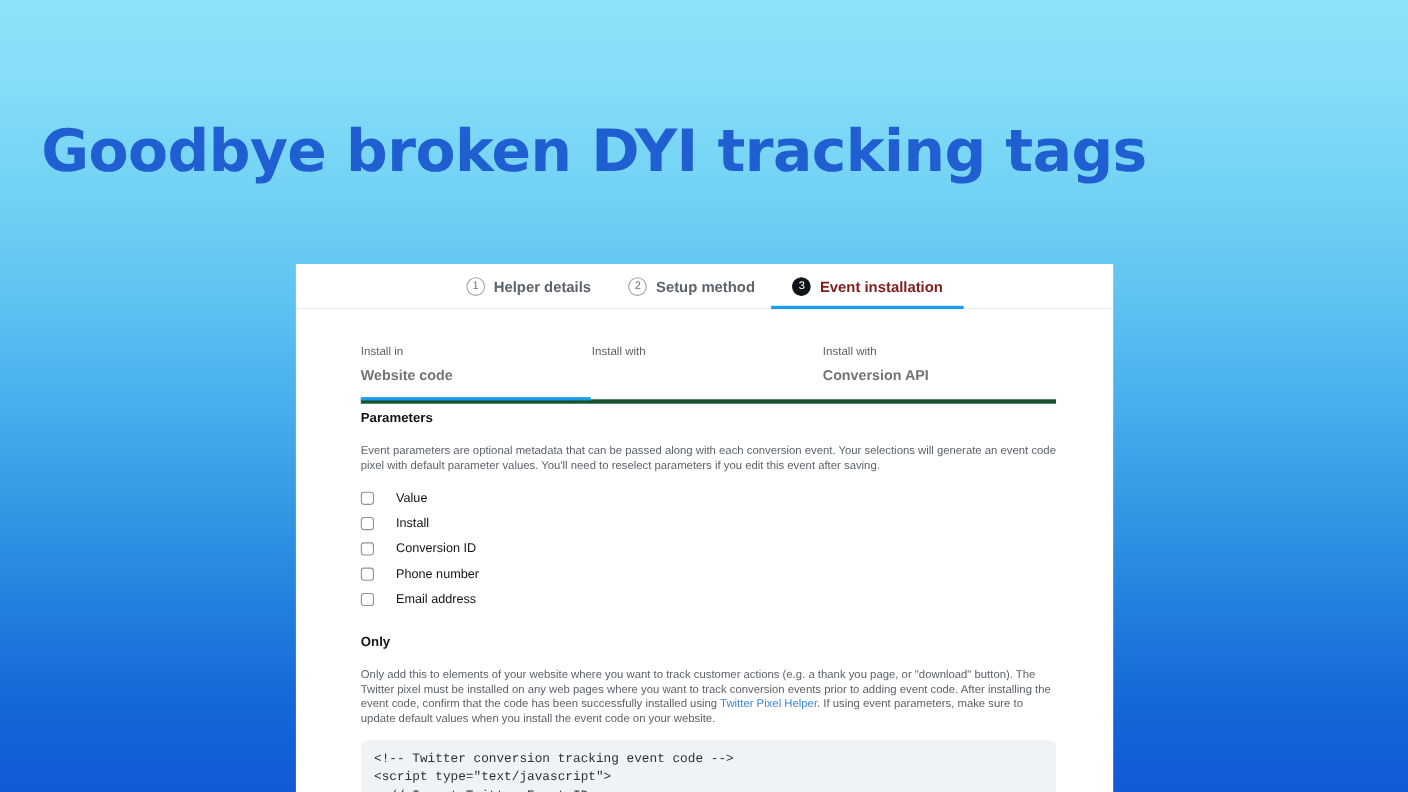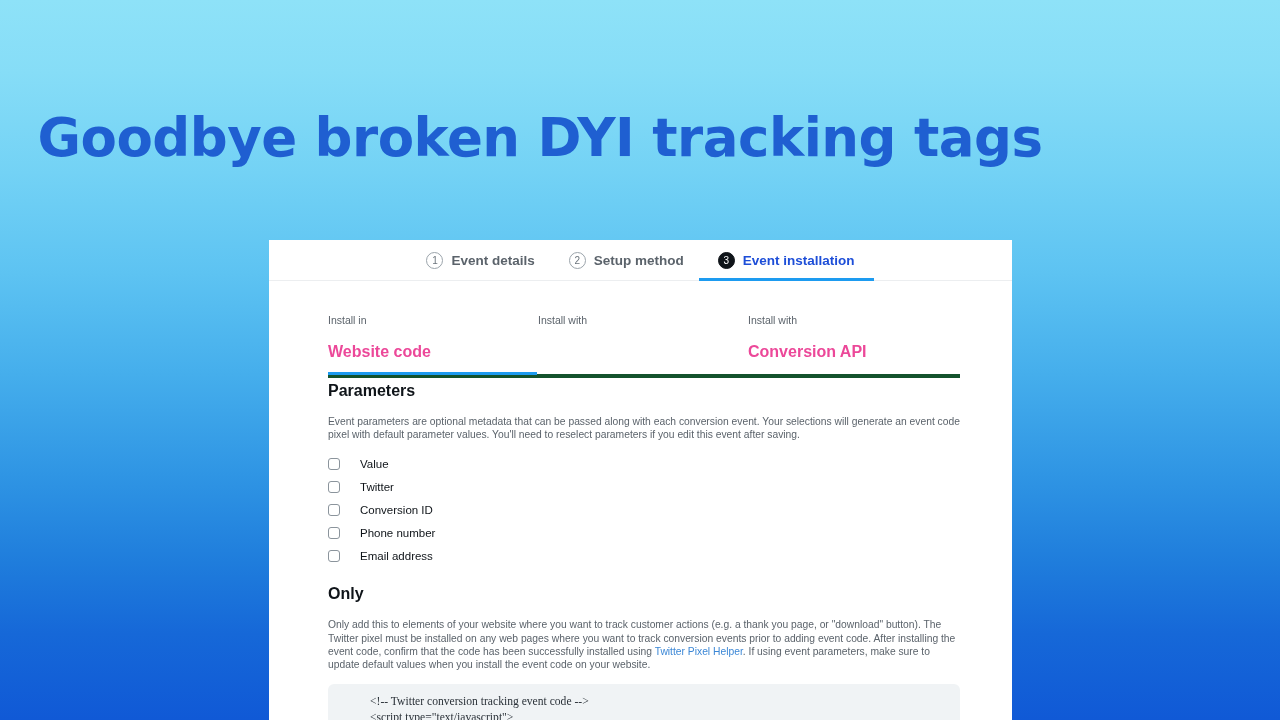--- a/index.html
+++ b/index.html
@@ -81,21 +81,21 @@
   .step-label {
     font-size: 13.5px;
     color: #5b636b;
     font-weight: bold;
   }
   .step.active .step-badge {
     background: #0f1419;
     border-color: #0f1419;
     color: #ffffff;
   }
-  .step.active .step-label { color: #1d4ed8; }
+  .step.active .step-label { color: #7f1d1d; }
   .step-underline {
     position: absolute;
     left: -17px;
     right: -17px;
     bottom: 0;
     height: 3px;
     background: #1d9bf0;
     display: none;
   }
   .step.active .step-underline { display: block; }
@@ -114,40 +114,40 @@
     width: 210px;
     padding-bottom: 12px;
     position: relative;
   }
   .install-kicker {
     font-size: 10.5px;
     color: #5b636b;
     line-height: 13px;
   }
   .install-title {
-    font-size: 16px;
+    font-size: 13px;
     font-weight: bold;
-    color: #ec4899;
+    color: #737373;
     line-height: 20px;
-    margin-top: 15px;
+    margin-top: 4px;
   }
   .install-underline {
     position: absolute;
     left: 0;
     bottom: -1px;
     width: 209px;
     height: 3px;
     background: #1d9bf0;
     display: none;
   }
   .install-opt.active .install-underline { display: block; }
 
   
   .section-title {
-    font-size: 16px;
+    font-size: 12px;
     font-weight: bold;
     color: #0f1419;
     line-height: 16px;
   }
   .section-desc {
     font-size: 10.3px;
     color: #5b636b;
     line-height: 13.2px;
     margin-top: 16px;
     max-width: 632px;
@@ -183,40 +183,39 @@
   
   .code-block {
     margin-top: 13px;
     background: #f0f3f5;
     border-radius: 6px;
     padding: 10px 14px 0 12px;
     height: 96px;
     overflow: hidden;
   }
   .code-line {
-    font-family: Liberation Serif, serif;
+    font-family: Liberation Mono, monospace;
     font-size: 11.6px;
     line-height: 16.2px;
     color: #2a3138;
     white-space: pre;
-    margin-left: 30px;
   }
 </style>
 </head>
 <body>
 
 <h1 class="headline">Goodbye broken DYI tracking tags</h1>
 
 <div class="card">
 
   <div class="steps">
 
     <div class="step">
       <span class="step-badge">1</span>
-      <span class="step-label">Event details</span>
+      <span class="step-label">Helper details</span>
 
     </div>
 
     <div class="step">
       <span class="step-badge">2</span>
       <span class="step-label">Setup method</span>
 
     </div>
 
     <div class="step active">
@@ -257,21 +256,21 @@
       <div class="checklist">
 
         <div class="check-item">
           <span class="cbox"></span>
           <span class="check-label">Value</span>
         </div>
 
 
         <div class="check-item">
           <span class="cbox"></span>
-          <span class="check-label">Twitter</span>
+          <span class="check-label">Install</span>
         </div>
 
         <div class="check-item">
           <span class="cbox"></span>
           <span class="check-label">Conversion ID</span>
         </div>
 
         <div class="check-item">
           <span class="cbox"></span>
           <span class="check-label">Phone number</span>

